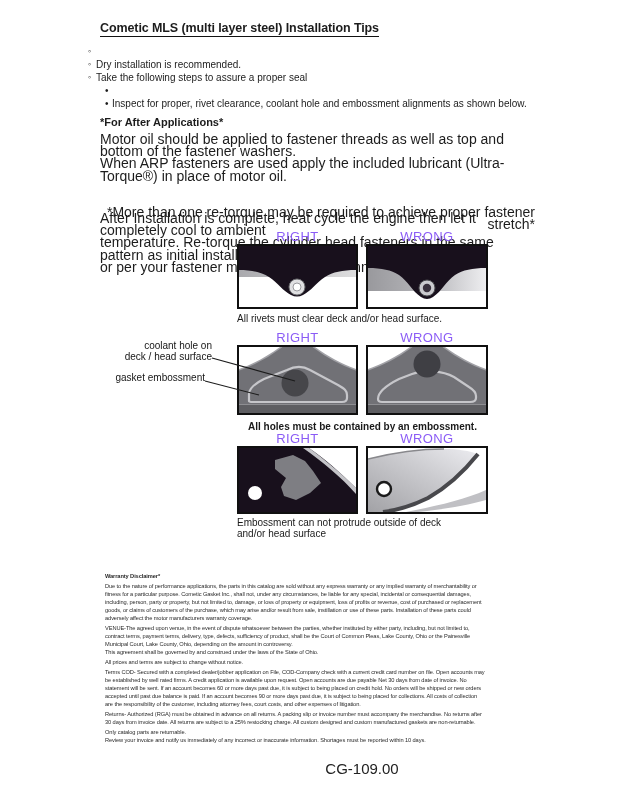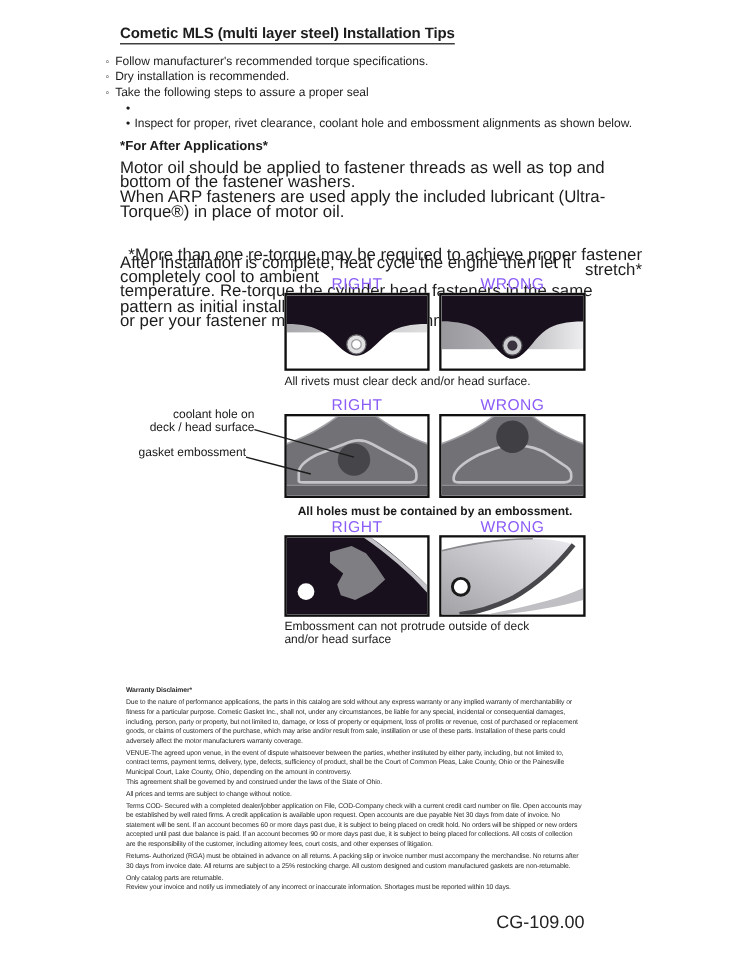--- a/index.html
+++ b/index.html
@@ -30,34 +30,33 @@
   .f3 .cap{margin-top:3px;}
   .sidelabel{position:absolute;font-size:10px;line-height:11px;text-align:right;color:#161616;}
   .sl1{left:108px;top:340px;width:104px;}
   .sl2{left:100px;top:372px;width:105px;}
   .leaders{position:absolute;left:203px;top:352px;z-index:5;}
   .warranty{position:absolute;left:105px;top:572px;width:412px;font-size:5.7px;line-height:8px;
             letter-spacing:-0.1px;color:#2b2b2b;}
   .warranty .wh{font-weight:bold;margin:0 0 2px 0;}
   .warranty p{margin:0 0 2px 0;}
   .warranty p.tight{margin:0;}
-  .pagenum{position:absolute;left:237px;top:760px;width:250px;text-align:right;
+  .pagenum{position:absolute;left:237px;top:760px;width:250px;text-align:center;
            font-size:15px;color:#222;}
 </style>
 </head>
 <body>
 
 <div class="page">
 
   <div class="title"><span>Cometic MLS (multi layer steel) Installation Tips</span></div>
 
   <div class="bullets">
     <div class="b-row">
       <span class="b-mark">◦</span>
-      <span>Follow manufacturer's recommended torque specifications.</span>
     </div>
     <div class="b-row">
       <span class="b-mark">◦</span>
       <span>Dry installation is recommended.</span>
     </div>
     <div class="b-row">
       <span class="b-mark">◦</span>
       <span>Take the following steps to assure a proper seal</span>
     </div>
     <div class="b-row sub">

